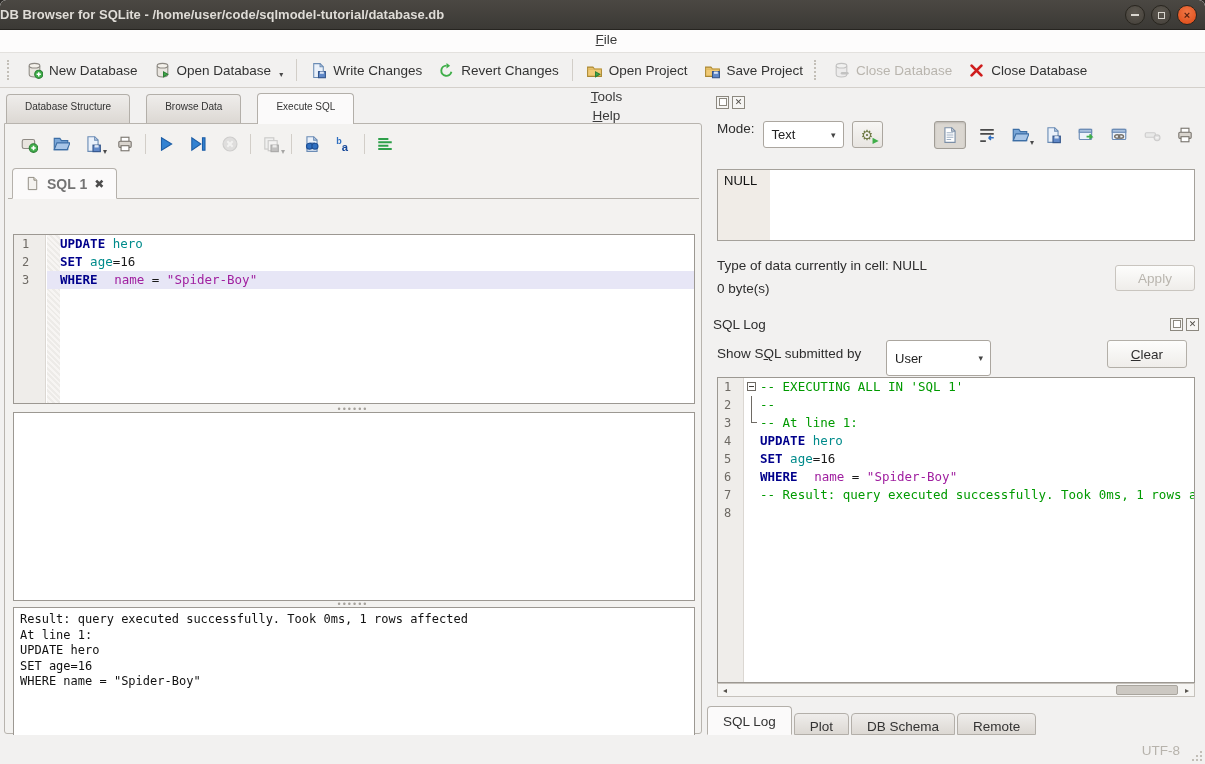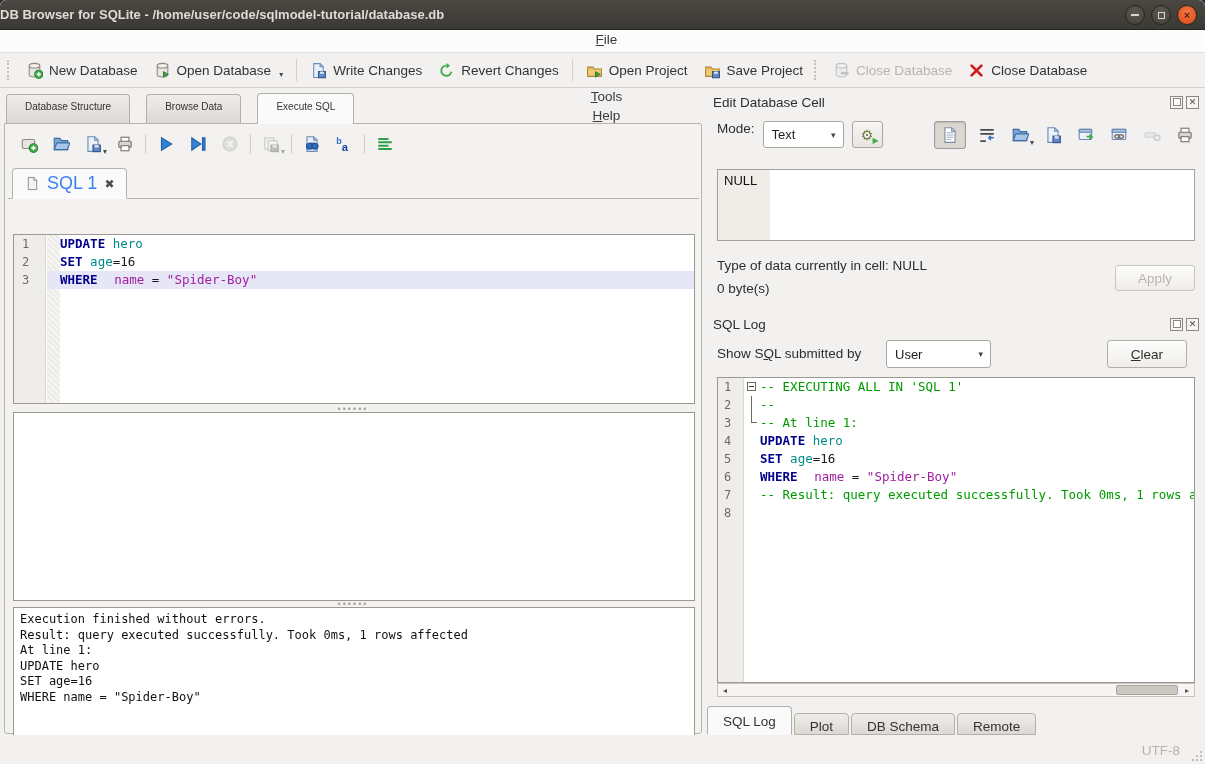--- a/index.html
+++ b/index.html
@@ -46,21 +46,21 @@
   .sqltoolbar { position:absolute; left:8px; top:7px; height:26px; display:flex; align-items:center; }
   .sicon { width:22px; height:22px; margin:0 5px; display:flex; align-items:center; justify-content:center; position:relative; }
   .sicon svg { width:18px; height:18px; }
   .sicon.disabled { opacity:.45; filter:grayscale(1); }
   .sicon .caret { position:absolute; right:-3px; bottom:-1px; }
   .s-sep { width:1px; height:20px; background:#d2cec8; margin:0 4px; }
 
   .sqltabbar { position:absolute; left:3px; top:44px; width:691px; height:31px; border-bottom:1px solid #b5b1ab; }
   .sqltab { position:absolute; left:4px; bottom:-1px; height:31px; background:#fbfafa; border:1px solid #b5b1ab;
     border-bottom:1px solid #fbfafa; border-radius:4px 4px 0 0; display:flex; align-items:center; gap:7px; padding:0 12px; }
-  .sqltab .lbl { font-size:18px; color:#3b82f6; }
+  .sqltab .lbl { font-size:14px; color:#737373;font-weight:bold; }
   .sqltab .tclose { font-family:"DejaVu Sans",sans-serif; font-size:12px; color:#4d4d4d; font-weight:bold; }
   .sqltab svg { width:15px; height:15px; }
 
   .editorbox { position:absolute; left:8px; top:110px; width:682px; height:170px; background:#fff;
     border:1px solid #9c9892; overflow:hidden; }
   .gutcol { position:absolute; left:0; top:0; bottom:0; width:32px; background:#efedea; border-right:1px solid #dbd7d2; }
   .hatchcol { position:absolute; left:33px; top:0; bottom:0; width:13px;
     background:repeating-linear-gradient(45deg,#edebe8 0 2px,#f7f5f3 2px 4px); }
   .code-row { position:relative; display:flex; height:18px; line-height:18px;
     font-family:"DejaVu Sans Mono",monospace; font-size:12.5px; white-space:pre; }
@@ -111,21 +111,21 @@
 
   .typeline { position:absolute; left:12px; top:170px; font-size:13.5px; color:#2e2e2e; }
   .sizeline { position:absolute; left:12px; top:193px; font-size:13.5px; color:#2e2e2e; }
   .btn { border:1px solid #b3afa8; border-radius:3px; background:linear-gradient(#fdfdfc,#efedea);
     font-size:13.5px; text-align:center; font-family:"Liberation Sans",sans-serif; }
   .applybtn { position:absolute; right:10px; top:177px; width:80px; height:26px; color:#b9b5ae; border-color:#c9c5bf; }
   .clearbtn { position:absolute; right:10px; top:0px; width:80px; height:28px; color:#2e2e2e; }
 
   .filterrow { position:absolute; left:12px; right:8px; top:252px; height:30px; }
   .filter-label { position:absolute; left:0; top:6px; font-size:13.5px; color:#2e2e2e; }
-  .usercombo { position:absolute; left:169px; top:0; width:105px; height:28px; }
+  .usercombo { position:absolute; left:169px; top:0; width:105px; height:36px; }
 
   .logbox { position:absolute; left:12px; top:289px; width:478px; height:306px; background:#fff; border:1px solid #9c9892; overflow:hidden; }
   .logbox .gutcol { width:26px; }
   .logbox .code-row .ln { width:27px; padding-left:6px; }
   .fold .fbox { position:absolute; left:2px; top:4px; width:9px; height:9px; border:1px solid #6e6a64; background:#fdfdfd; }
   .fold .fbox::after { content:""; position:absolute; left:1px; top:3px; width:5px; height:1px; background:#3f3c38; }
   .fold .fpipe { position:absolute; left:6px; top:0; bottom:0; border-left:1px solid #6e6a64; }
   .fold .fend { position:absolute; left:6px; top:-4px; width:6px; height:13px; border-left:1px solid #6e6a64; border-bottom:1px solid #6e6a64; }
 
   .hscroll { position:absolute; left:12px; top:595px; width:478px; height:14px; background:#f6f5f3; border:1px solid #c6c2bc;
@@ -363,34 +363,32 @@
           <div class="code-row hl"><span class="ln">3</span><span class="hsp"></span><span class="code"><span class="c-kw">WHERE</span><span class="c-pl"> </span><span class="c-nm">name</span><span class="c-pl"> = </span><span class="c-str">"Spider-Boy"</span></span></div>
         </div>
 
       <div class="splitdots" style="top:283px;">••••••</div>
 
       <div class="resultsbox"></div>
 
       <div class="splitdots" style="top:478px;">••••••</div>
 
       <div class="outputbox" id="outputbox">
-          <div>Execution finished without errors.</div>
           <div>Result: query executed successfully. Took 0ms, 1 rows affected</div>
           <div>At line 1:</div>
           <div>UPDATE hero</div>
           <div>SET age=16</div>
           <div>WHERE name = "Spider-Boy"</div>
         </div>
     </div>
   </div>
 
   <div class="rightpanel">
 
     <div class="dockheader" style="top:5px;">
-      <span class="dtitle">Edit Database Cell</span>
       <span class="dockbtn float"></span>
       <span class="dockbtn">✕</span>
     </div>
 
     <div class="moderow">
       <span class="mode-label">Mode:</span>
       <div class="combo" style="width:81px;">
         <span>Text</span>
         <span class="arr">▾</span>
       </div>

